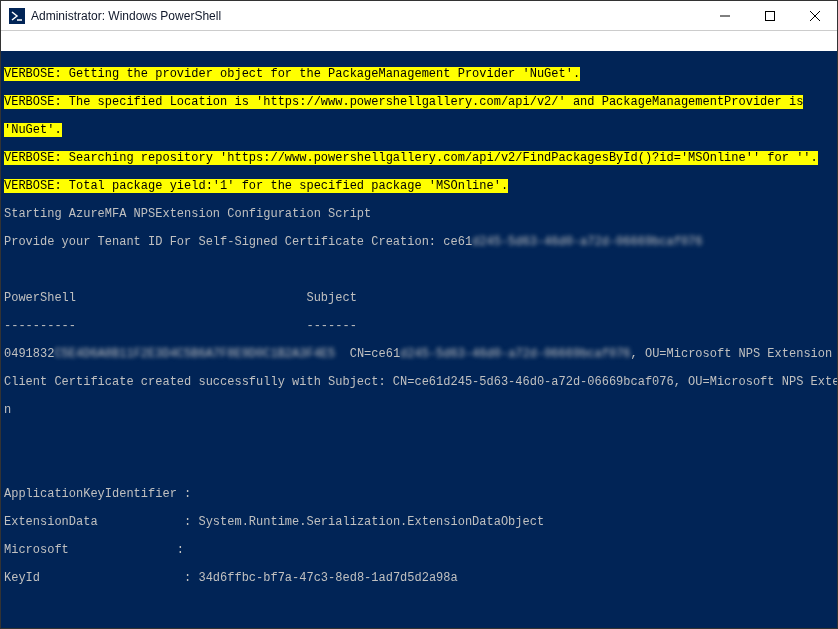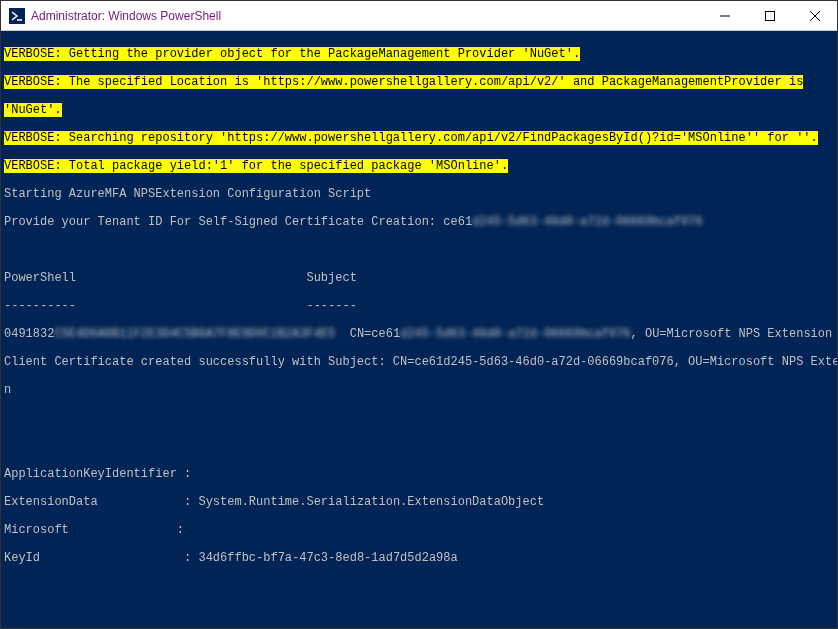--- a/index.html
+++ b/index.html
@@ -1,25 +1,25 @@
 <!DOCTYPE html>
 <html><head>
 <meta charset="utf-8">
 <style>
   * { margin: 0; padding: 0; box-sizing: border-box; }
   html, body { width: 838px; height: 629px; overflow: hidden; font-family: Consolas, 'Courier New', monospace; }
   .window { width: 838px; height: 629px; border: 1px solid #333; display: flex; flex-direction: column; background: #fff; }
   .titlebar { height: 30px; background: #fff; display: flex; align-items: center; padding-left: 8px; border-bottom: 1px solid #ccc; }
   .titlebar-icon { width: 16px; height: 16px; margin-right: 6px; display: flex; align-items: center; justify-content: center; }
   .titlebar-icon svg { width: 16px; height: 16px; }
-  .titlebar-text { font-family: 'Segoe UI', Tahoma, sans-serif; font-size: 12px; color: #701a75; flex: 1; }
+  .titlebar-text { font-family: 'Segoe UI', Tahoma, sans-serif; font-size: 12px; color: #0f172a; flex: 1; }
   .window-controls { display: flex; height: 100%; }
   .win-btn { width: 45px; height: 29px; display: flex; align-items: center; justify-content: center; font-family: 'Segoe UI', sans-serif; color: #000; }
   .win-btn svg { width: 10px; height: 10px; }
-  .terminal { flex: 1; background: #012456; color: #c0c0c0; font-size: 12px; line-height: 14px; padding: 2px 3px; overflow: hidden; white-space: pre; position: relative; }
+  .terminal { flex: 1; background: #012456; color: #c0c0c0; font-size: 12px; line-height: 14px; padding: 2px 3px; overflow: hidden; white-space: pre; position: relative; margin-top: 20px; }
   .line { white-space: pre; }
   .hl { color: #000; background: #ffff00; }
   .blur { filter: blur(2px); display:inline-block; }
 </style>
 </head>
 <body>
 
 <div class="window">
   <div class="titlebar">
     <span class="titlebar-icon">

